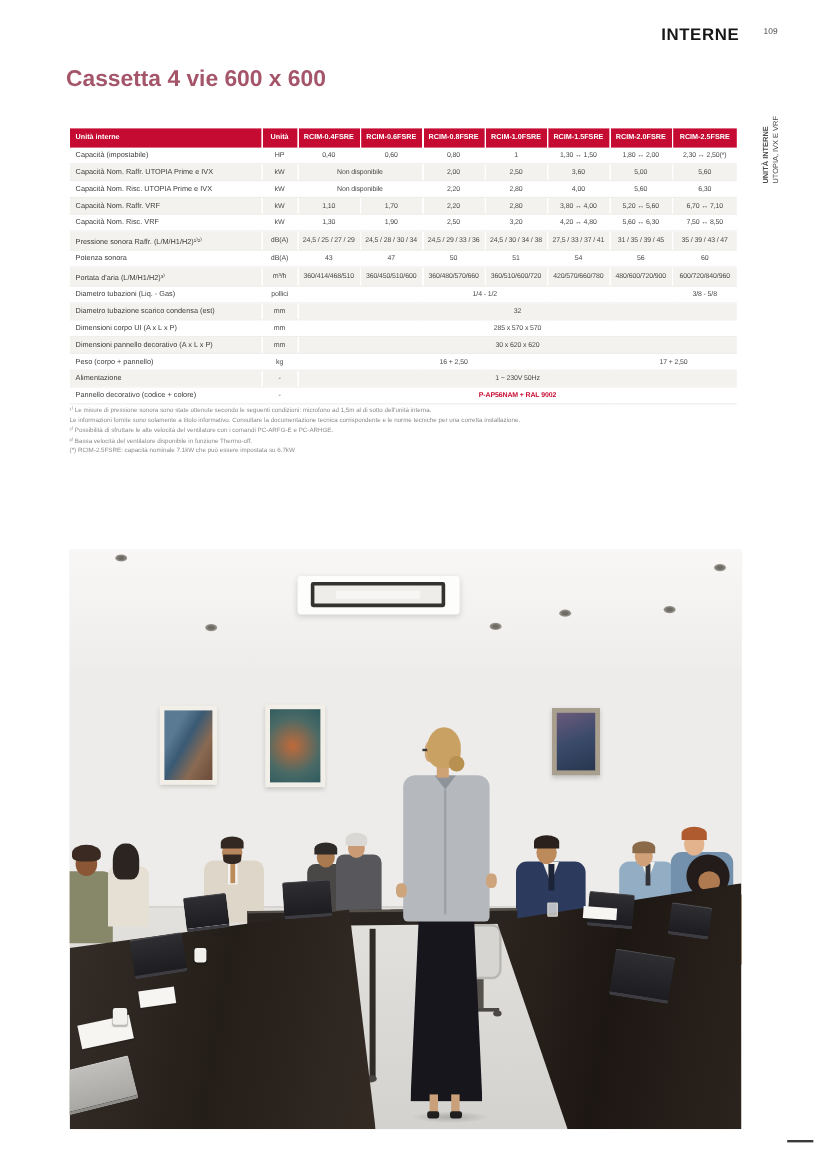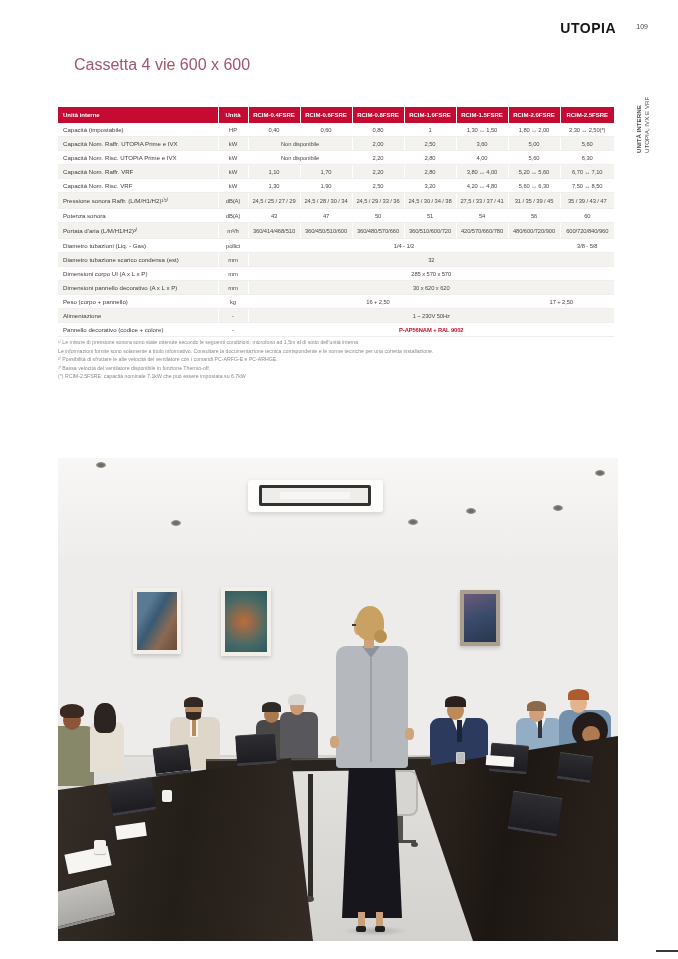--- a/index.html
+++ b/index.html
@@ -13,21 +13,21 @@
   .brand-logo{top:20px;right:62px;font-size:14px;font-weight:bold;letter-spacing:.5px;color:#161616;}
   .page-number{top:23px;right:30px;font-size:7px;color:#444;}
   .side-tab{
     left:596px;top:96px;width:96px;height:18px;transform:rotate(-90deg);
     font-size:6.2px;line-height:7.5px;color:#4c4c4c;text-align:left;
   }
   .side-tab .l1{font-weight:bold;display:block;}
   .side-tab .l2{display:block;}
 
   
-  .page-title{left:74px;top:56px;font-size:16px;color:var(--title_rose,#a55569);}
+  .page-title{left:55px;top:56px;font-size:19px;color:var(--title_rose,#a55569);font-weight:bold;}
 
   
   table.spec{
     position:absolute;left:58px;top:107px;width:556px;border-collapse:collapse;
     table-layout:fixed;font-size:5.8px;
   }
   table.spec th{
     background:var(--accent_red,#c60b32);color:#fff;font-weight:bold;font-size:6px;
     padding:5px 1px;text-align:center;border-left:1px solid #fff;white-space:nowrap;overflow:hidden;
   }
@@ -67,21 +67,21 @@
   .wood{background:linear-gradient(100deg,#3b332d 0%,#241e19 30%,#352c25 55%,#1d1713 80%,#2b231d 100%);}
   .person div{position:absolute;}
   .laptop{background:linear-gradient(#2e2e33,#1d1d21);border-bottom:3px solid #3c3c42;border-radius:2px;box-shadow:inset 0 1px 0 rgba(255,255,255,.15);}
   .mug{background:#f2f1ee;border-radius:2px;box-shadow:0 1px 1px rgba(0,0,0,.25);}
   .paper{background:#f6f5f2;box-shadow:0 1px 1px rgba(0,0,0,.15);}
   .bottom-mark{right:0;bottom:7px;width:22px;height:2px;background:#3a3a3a;}
 </style>
 </head>
 <body>
 
-<div class="abs brand-logo">UTOPIA</div>
+<div class="abs brand-logo">INTERNE</div>
 <div class="abs page-number">109</div>
 <div class="abs side-tab">
   <span class="l1">UNITÀ INTERNE</span>
   <span class="l2">UTOPIA, IVX E VRF</span>
 </div>
 
 <div class="abs page-title">Cassetta 4 vie 600 x 600</div>
 
 <table class="spec">
   <colgroup>

